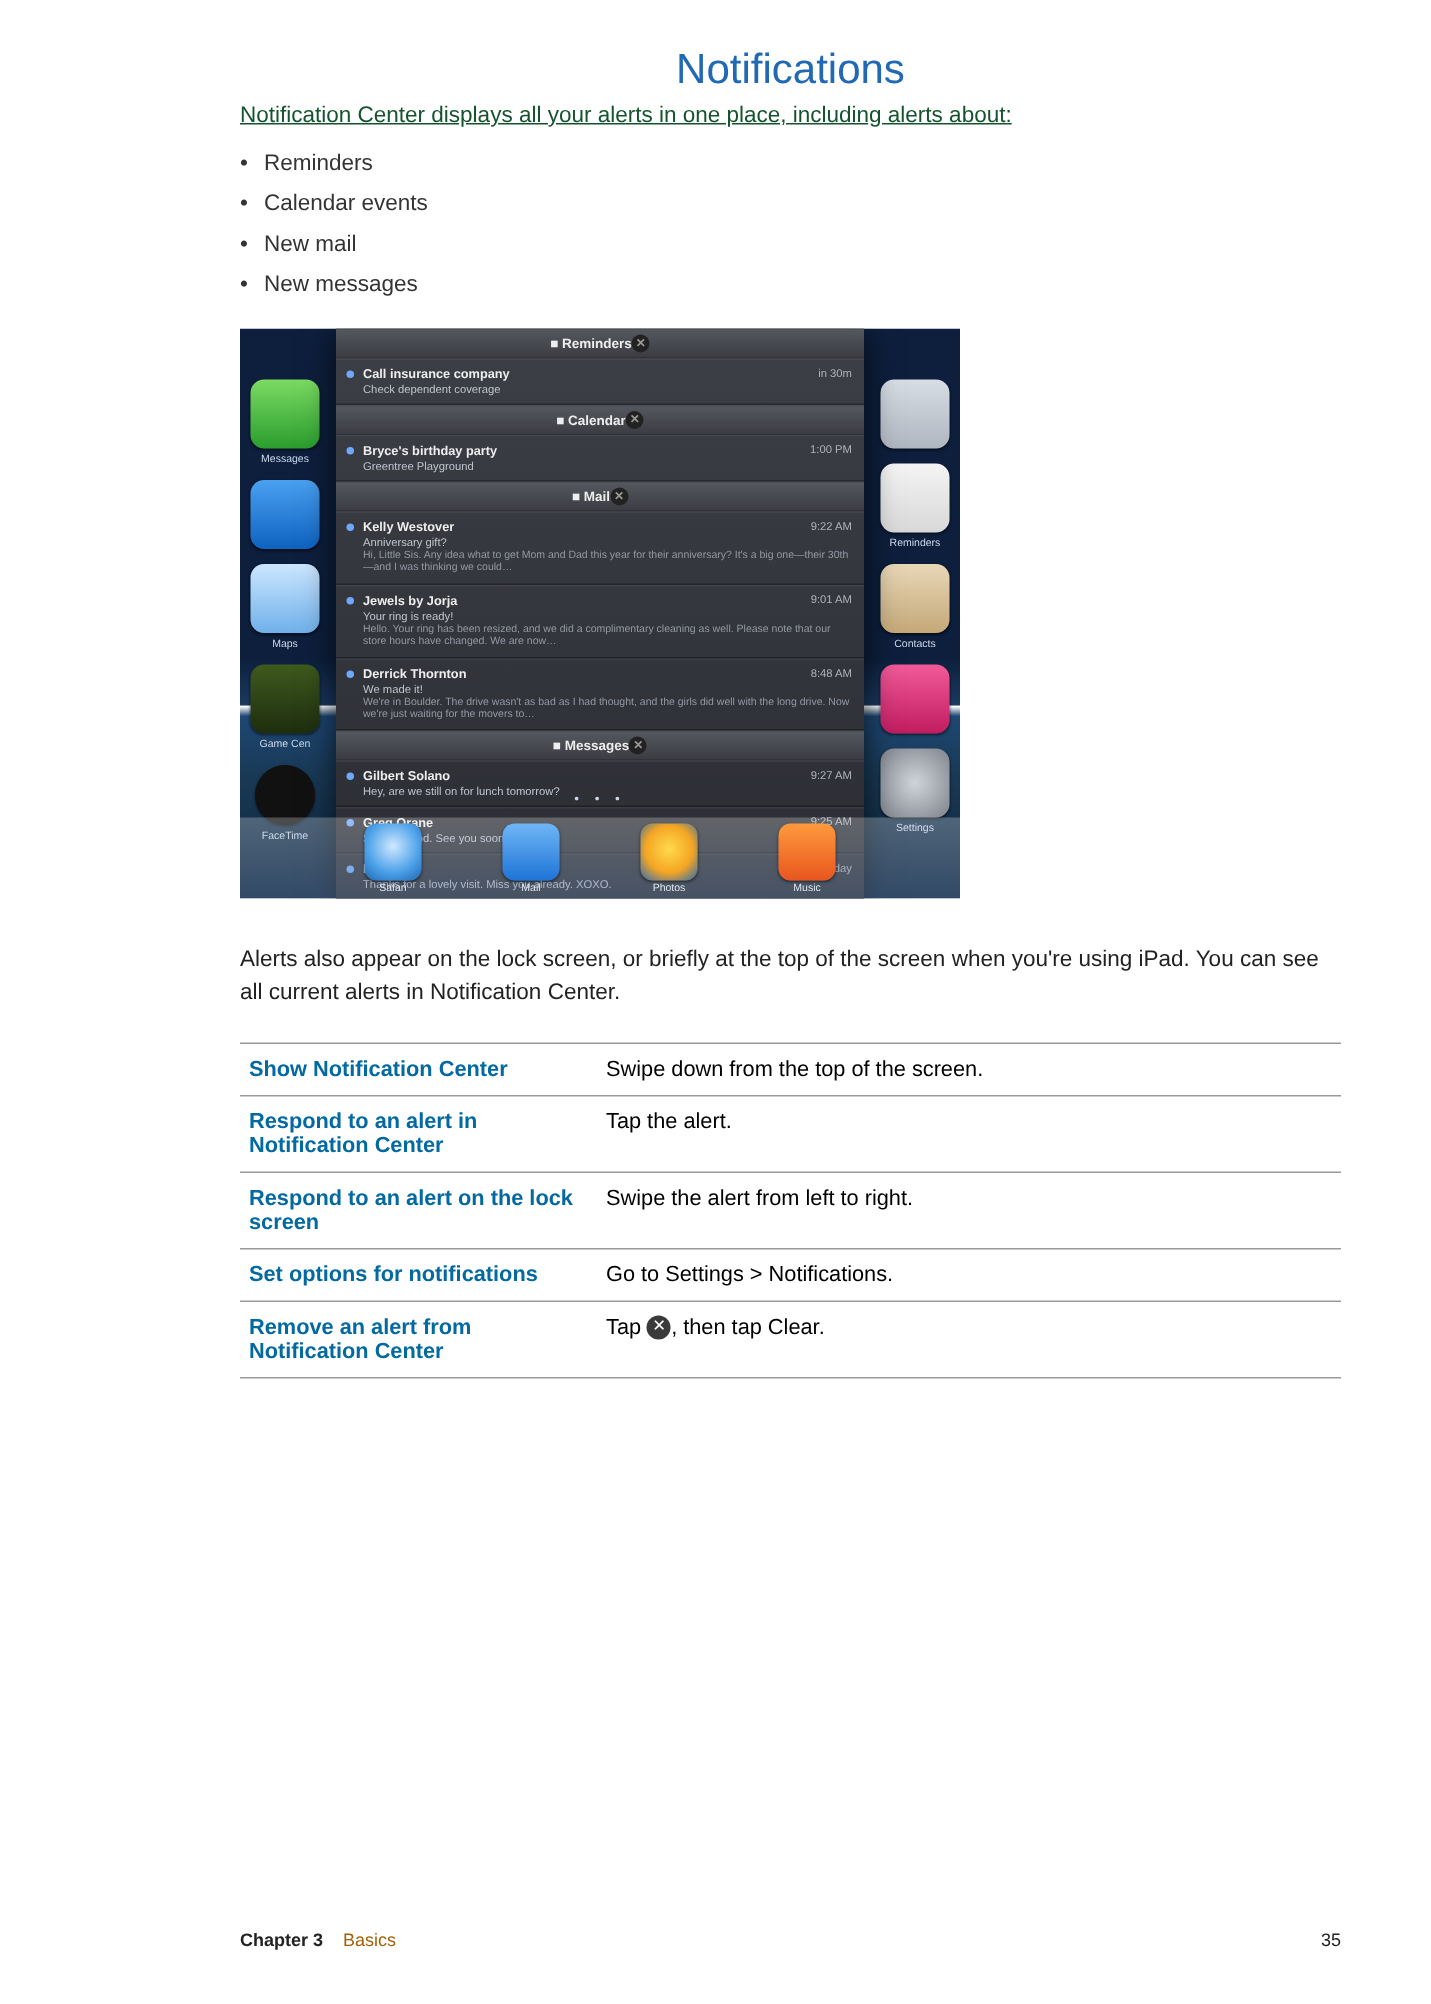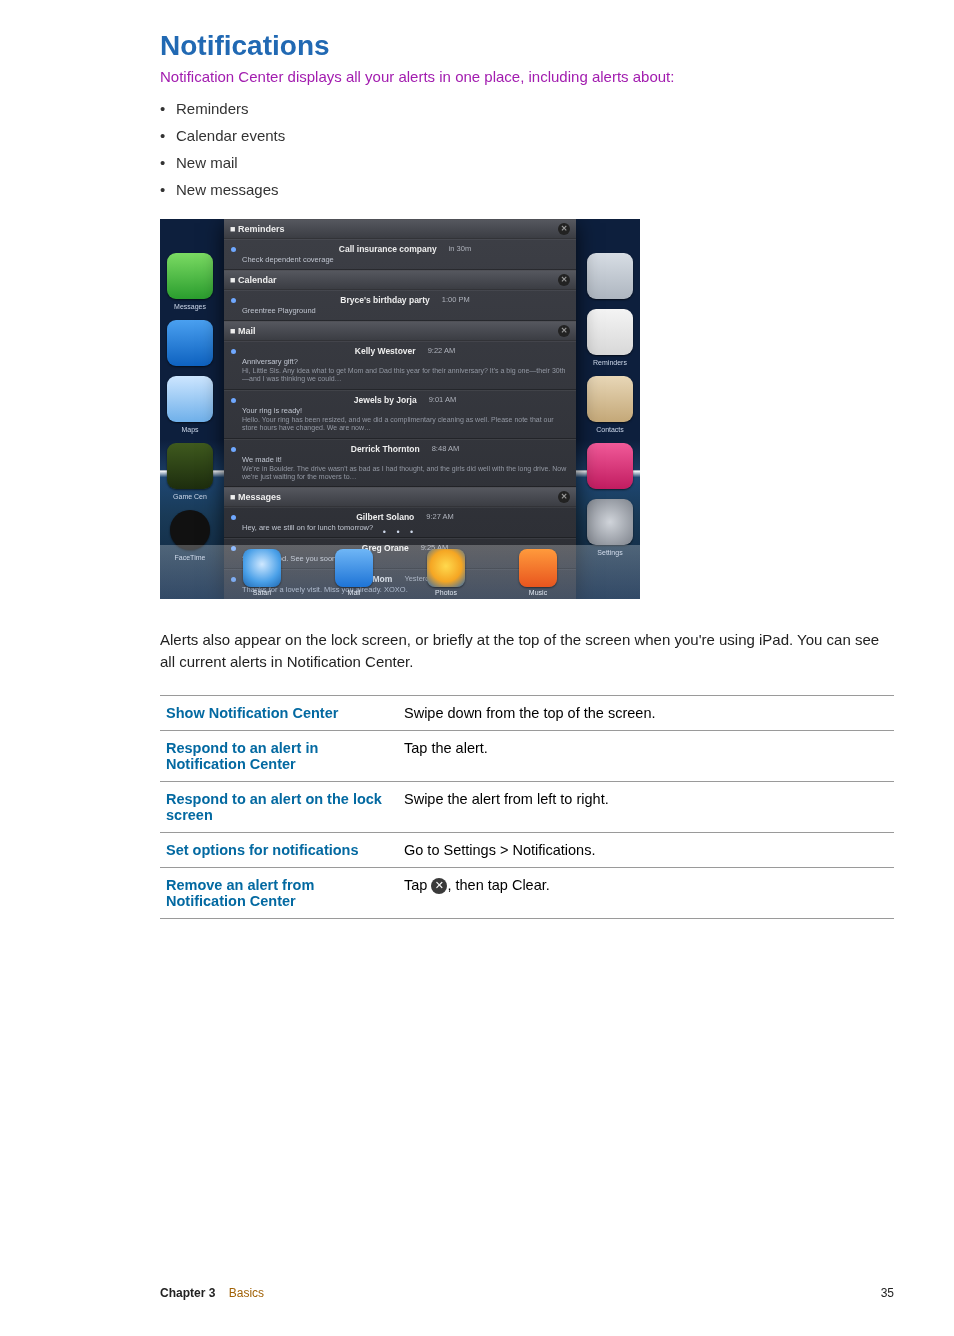--- a/index.html
+++ b/index.html
@@ -8,28 +8,30 @@
     width: 954px;
     height: 1336px;
     background: #fff;
     color: #000;
     position: relative;
     padding: 30px 60px 0 160px;
   }
   h1.page-title {
     color: #2169b3;
     font-size: 28px;
-    font-weight: 700;
+    font-weight: 400;
     margin-bottom: 4px;
+    text-align: center;
   }
   p.intro {
     font-size: 15px;
     line-height: 1.4;
-    color: #a21caf;
+    color: #14532d;
     margin-bottom: 8px;
+    text-decoration: underline;
   }
   ul.bullets {
     list-style: none;
     padding-left: 16px;
     margin-bottom: 16px;
   }
   ul.bullets li {
     font-size: 15px;
     color: #333;
     line-height: 1.8;
@@ -68,34 +70,34 @@
   .mini-label { font-size:7px; color:#cdd8ea; text-align:center; margin-top:-6px; margin-bottom:6px;}
   .ipad-nc {
     position:absolute; left:64px; top:0; width:352px;
     background: linear-gradient(#3d3f46,#2b2d33);
     border-radius:0 0 0 0;
     box-shadow:0 4px 20px rgba(0,0,0,.7);
     font-size:8px; color:#eee;
     overflow:hidden;
   }
   .nc-sec-hdr {
-    display:flex; align-items:center; justify-content:space-between;
+    display:flex; align-items:center; justify-content:center;
     background:linear-gradient(#55575e,#3b3d43);
     padding:3px 6px; font-weight:bold; font-size:9px;
     border-top:1px solid rgba(255,255,255,.1);
     border-bottom:1px solid rgba(0,0,0,.4);
   }
   .nc-sec-hdr .x { width:12px;height:12px;border-radius:6px;background:#222;color:#999;font-size:8px;line-height:12px;text-align:center;}
   .nc-item {
     padding:4px 8px 5px 18px; position:relative;
     border-bottom:1px solid rgba(0,0,0,.3);
     border-top:1px solid rgba(255,255,255,.06);
   }
   .nc-item .dot { position:absolute; left:7px; top:7px; width:5px;height:5px;border-radius:50%; background:#6fa8ff;}
-  .nc-item .row1 { display:flex; justify-content:center; font-weight:bold; font-size:8.5px;gap:12px;}
+  .nc-item .row1 { display:flex; justify-content:space-between; font-weight:bold; font-size:8.5px;gap:12px;}
   .nc-item .row1 .time { color:#aeb2bb; font-weight:normal; font-size:7.5px;}
   .nc-item .sub { color:#bfc4cf; font-size:7.5px; line-height:1.2; margin-top:1px;}
   .nc-item .body { color:#9398a3; font-size:7px; line-height:1.2; margin-top:1px;}
   .ipad-dots { position:absolute; bottom:62px; left:0; right:0; text-align:center; color:#cfd9ea; font-size:9px; letter-spacing:4px;}
   .ipad-dock {
     position:absolute; bottom:0; left:0; right:0; height:54px;
     background:linear-gradient(rgba(255,255,255,.25),rgba(120,150,190,.35));
     display:flex; justify-content:center; gap:54px; align-items:flex-start; padding-top:4px;
   }
   .dock-item { text-align:center;}

